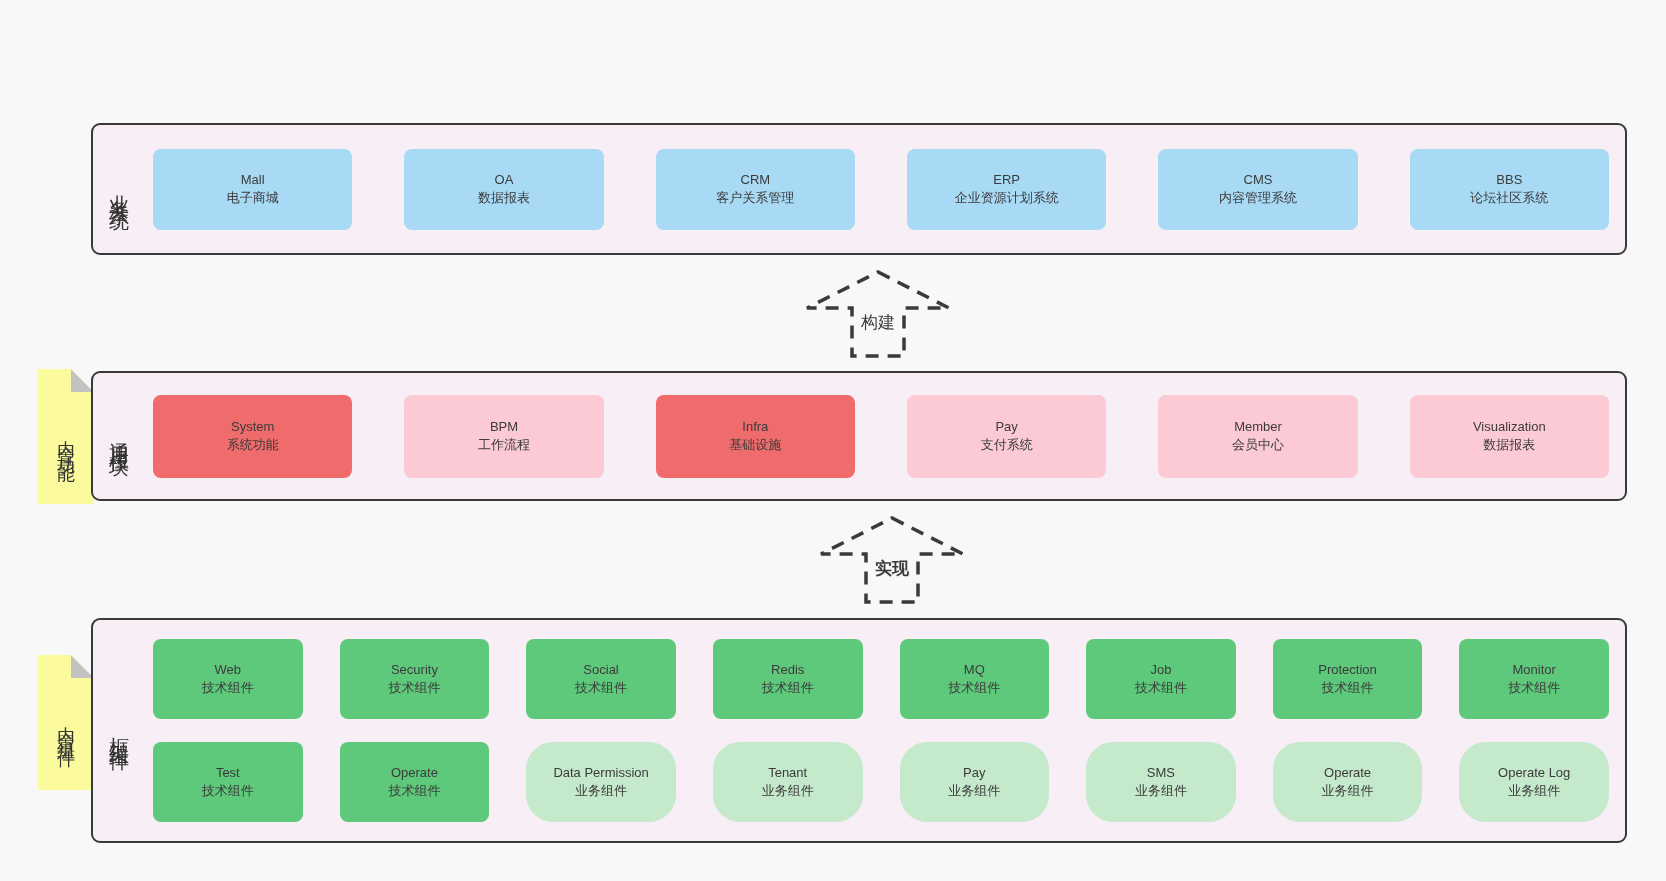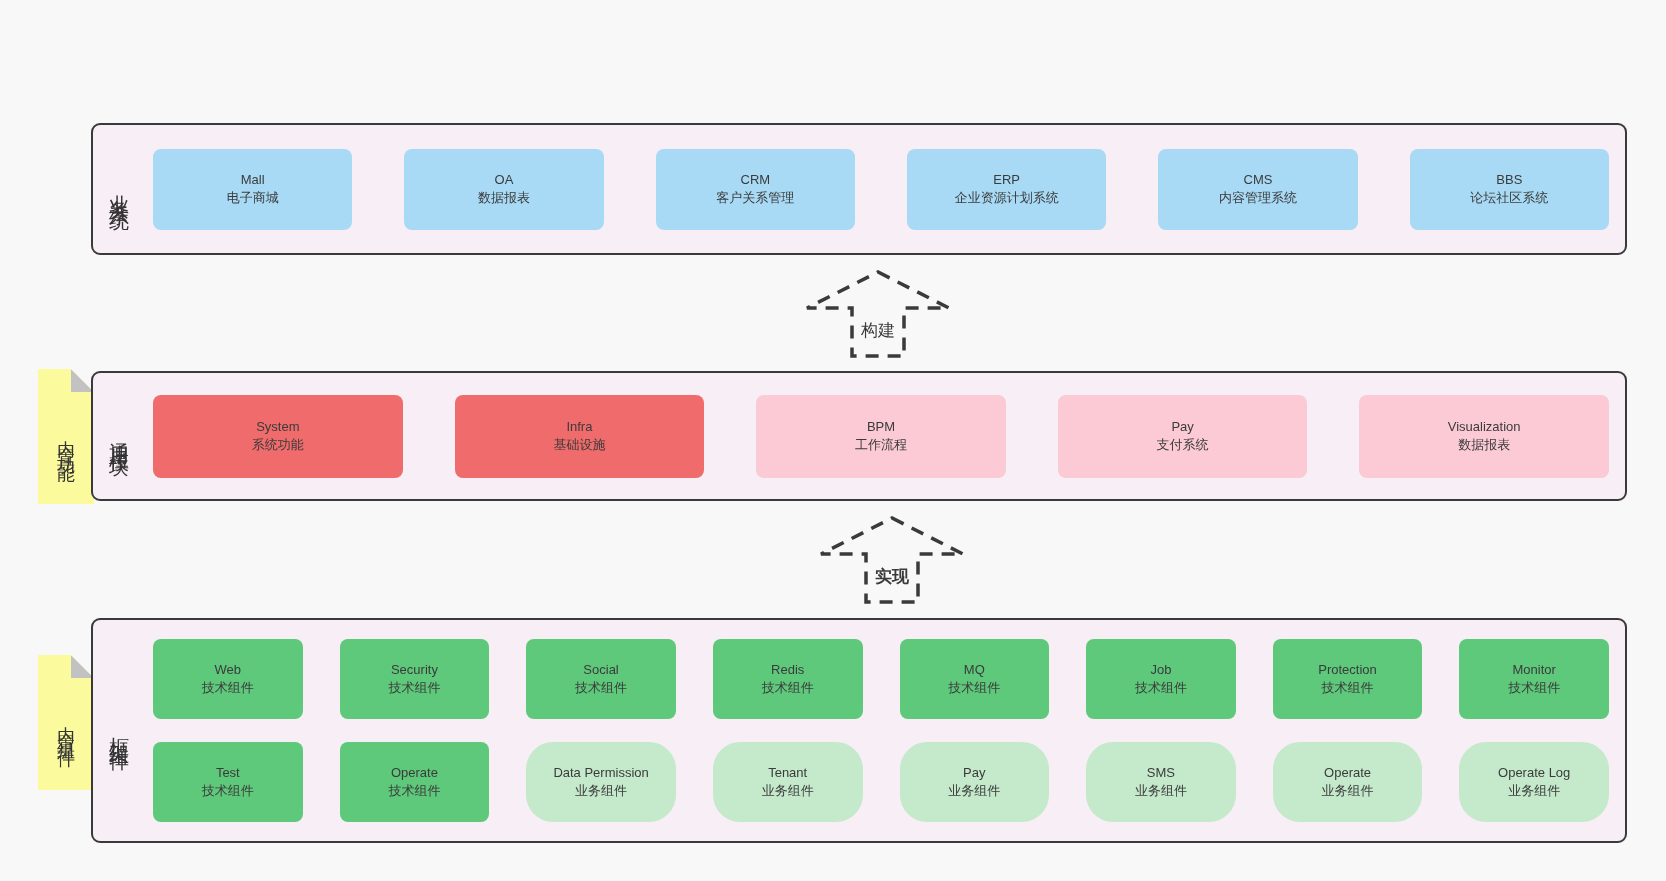--- a/index.html
+++ b/index.html
@@ -133,21 +133,20 @@
     stroke-dasharray:13 9;
   }
   .arrow-label{
     position:absolute;
     left:50%;top:54px;
     transform:translate(-50%,-50%);
     background:var(--page-bg);
     padding:3px 6px;
     font-size:17px;
     white-space:nowrap;
-    margin-top:8px;
   }
 </style>
 </head>
 <body>
 
 <div class="stage">
 
   <aside class="note note--functions">
     <div class="note-fold"></div>
     <div class="note-text">内置功能</div>
@@ -197,31 +196,35 @@
   </div>
 
   <section class="panel panel--modules">
     <div class="vlabel">通用模块</div>
     <div class="rows">
         <div class="box-row cols-6">
           <div class="box v-red">
             <div class="box-name">System</div>
             <div class="box-desc">系统功能</div>
           </div>
+          <div class="box v-pink">
+            <div class="box-name">BPM</div>
+            <div class="box-desc">工作流程</div>
+          </div>
           <div class="box v-red">
             <div class="box-name">Infra</div>
             <div class="box-desc">基础设施</div>
           </div>
           <div class="box v-pink">
-            <div class="box-name">BPM</div>
-            <div class="box-desc">工作流程</div>
-          </div>
-          <div class="box v-pink">
             <div class="box-name">Pay</div>
             <div class="box-desc">支付系统</div>
+          </div>
+          <div class="box v-pink">
+            <div class="box-name">Member</div>
+            <div class="box-desc">会员中心</div>
           </div>
           <div class="box v-pink">
             <div class="box-name">Visualization</div>
             <div class="box-desc">数据报表</div>
           </div>
         </div>
       </div>
   </section>
 
   <div class="arrow arrow--implement">

